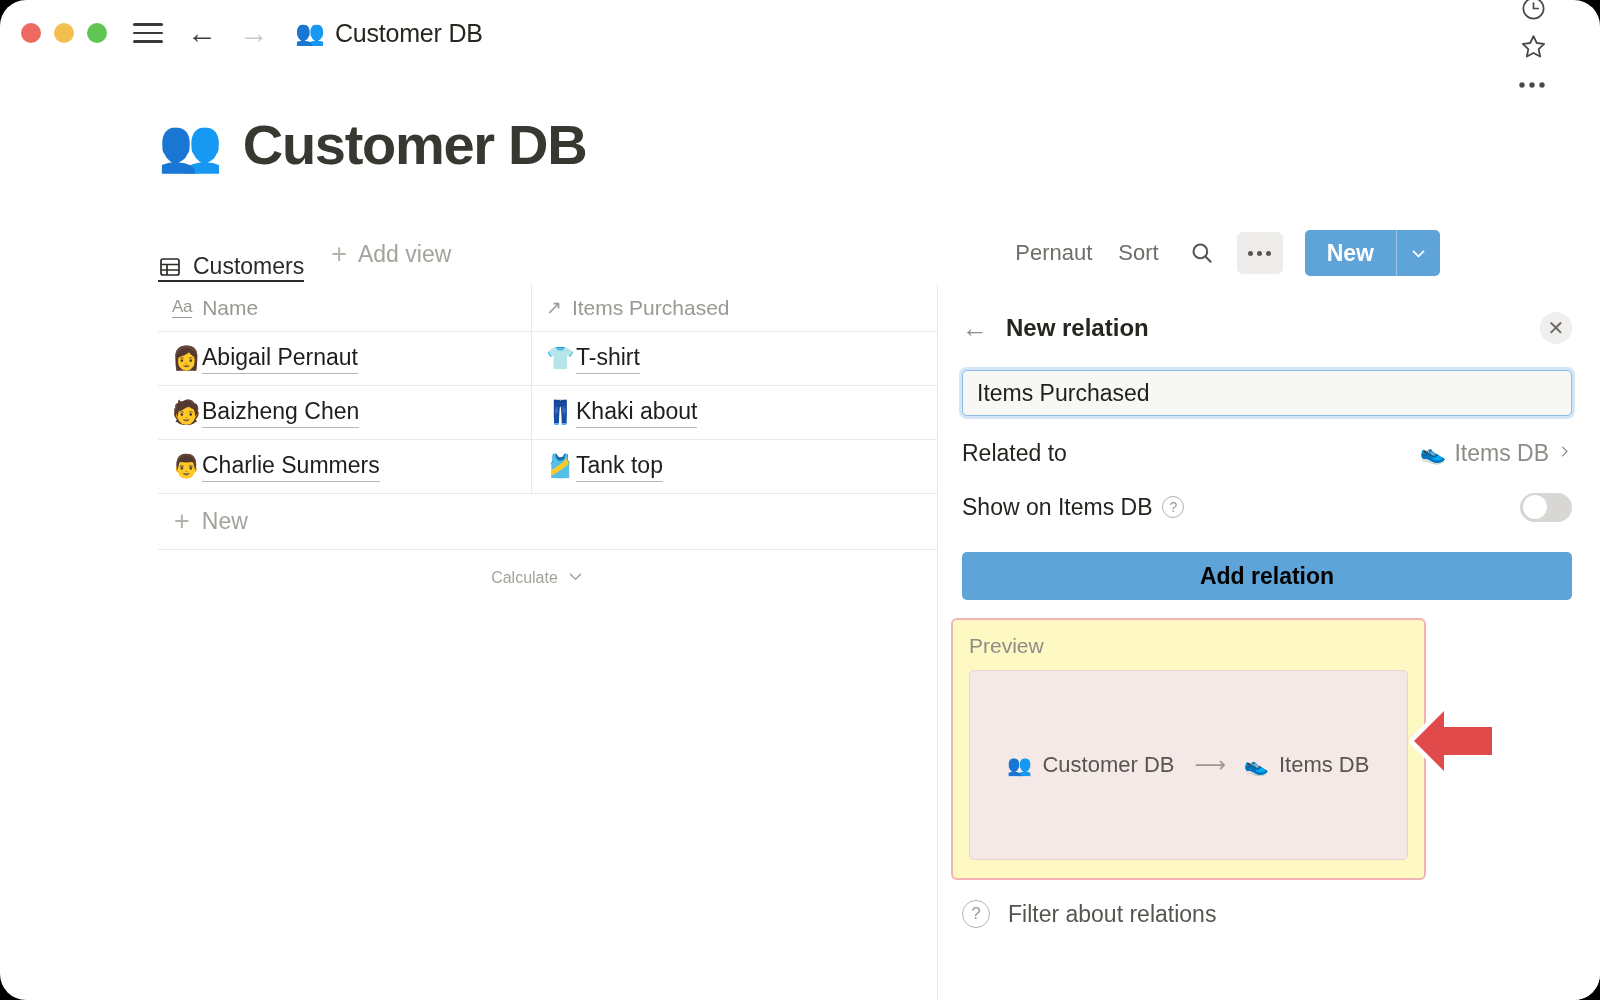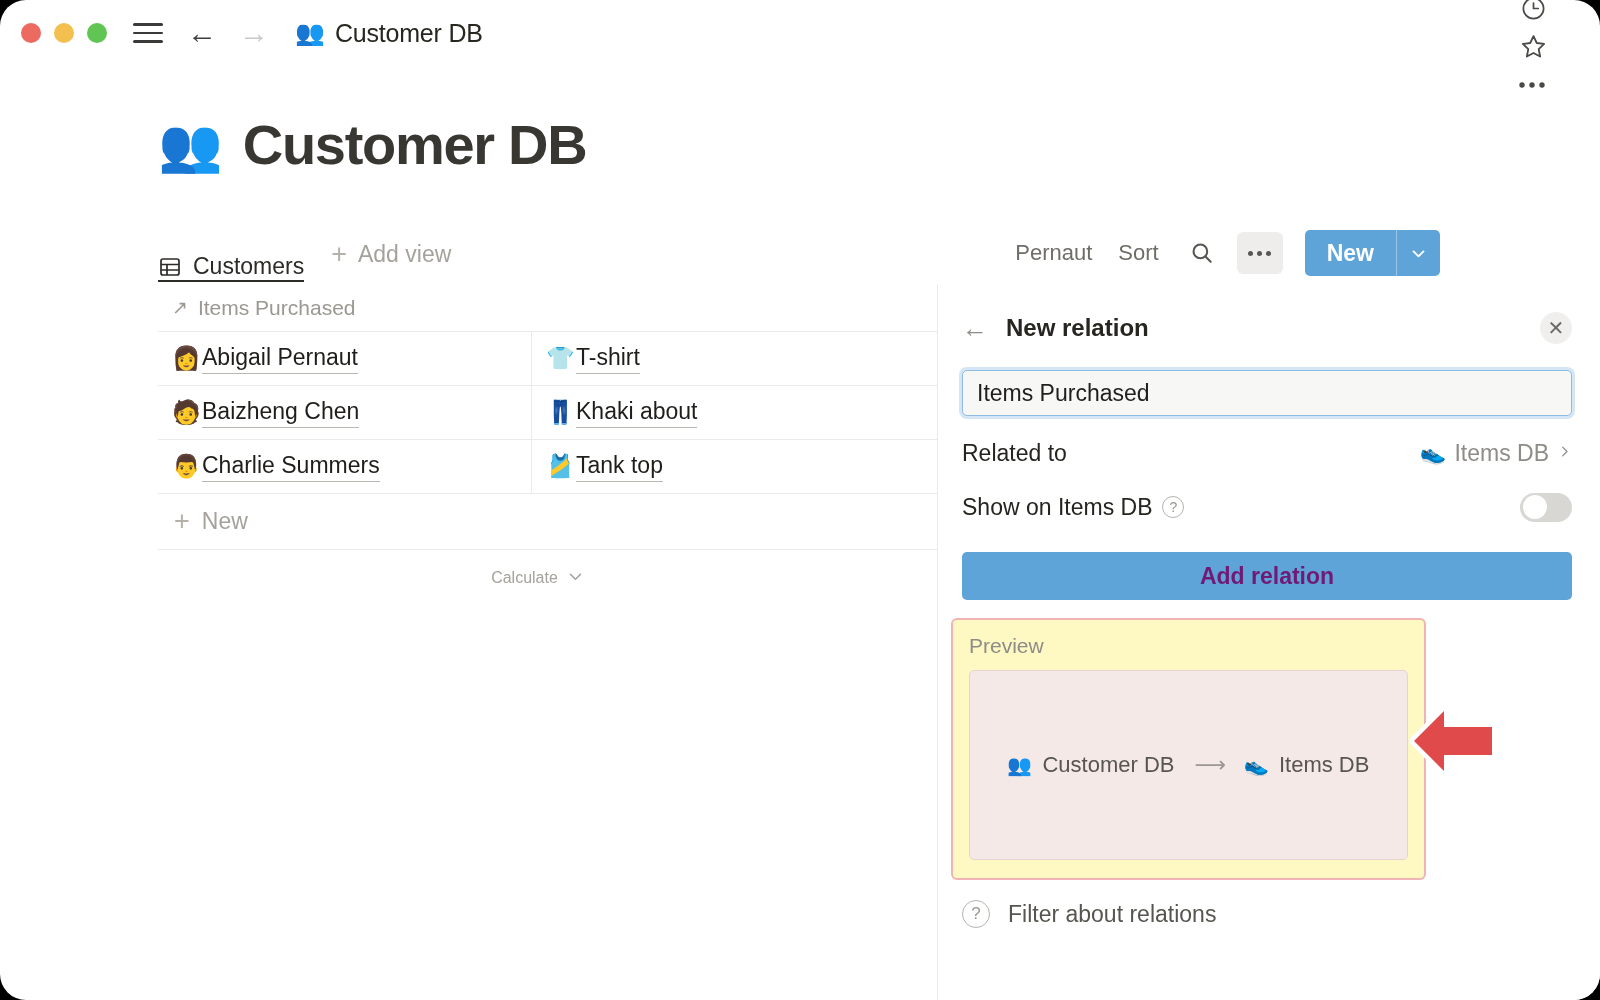--- a/index.html
+++ b/index.html
@@ -126,21 +126,21 @@
   .qmark {
     width: 22px; height: 22px; border-radius: 50%; border: 1.6px solid #b6b3ae;
     color: #9b9892; font-size: 14px; display: inline-flex; align-items: center;
     justify-content: center; margin-left: 10px;
   }
   .toggle { margin-left: auto; width: 52px; height: 29px; border-radius: 15px; background: #d8d7d3; position: relative; }
   .toggle .knob { position: absolute; top: 2.5px; left: 3px; width: 24px; height: 24px; border-radius: 50%; background: #fff; }
   .p-addbtn {
     margin-top: 28px; height: 48px; border-radius: 5px; background: #5fa4d8;
     display: flex; align-items: center; justify-content: center;
-    color: #701a75; font-size: 23px; font-weight: bold;
+    color: #000000; font-size: 23px; font-weight: bold;
   }
   .p-preview {
     margin-top: 18px; margin-left: -11px; width: 475px;
     border: 2px solid #f1b3b3; border-radius: 6px; background: #fef9c3;
     padding: 14px 16px 18px 16px;
   }
   .p-preview .pv-label { font-size: 21px; color: #8e8c87; }
   .pv-box {
     margin-top: 12px; height: 190px; border: 1px solid #e8d3d3; border-radius: 5px;
     background: #f5e9e8; display: flex; align-items: center; justify-content: center; gap: 20px;
@@ -249,20 +249,26 @@
         <svg width="17" height="17" viewBox="0 0 24 24" fill="none" stroke="#fff" stroke-width="2.6" stroke-linecap="round" stroke-linejoin="round">
           <path d="M5 9l7 7 7-7"></path>
         </svg>
       </span>
     </span>
   </div>
 
   <div id="table">
 
     <div class="trow head">
+      <div class="cell c1">
+        <span class="hcell">
+          <span class="aa">Aa</span>
+          <span>Name</span>
+        </span>
+      </div>
       <div class="cell c2">
         <span class="hcell">
           <span class="rel-ico">↗</span>
           <span>Items Purchased</span>
         </span>
       </div>
     </div>
 
     <div class="trow">
       <div class="cell c1">

